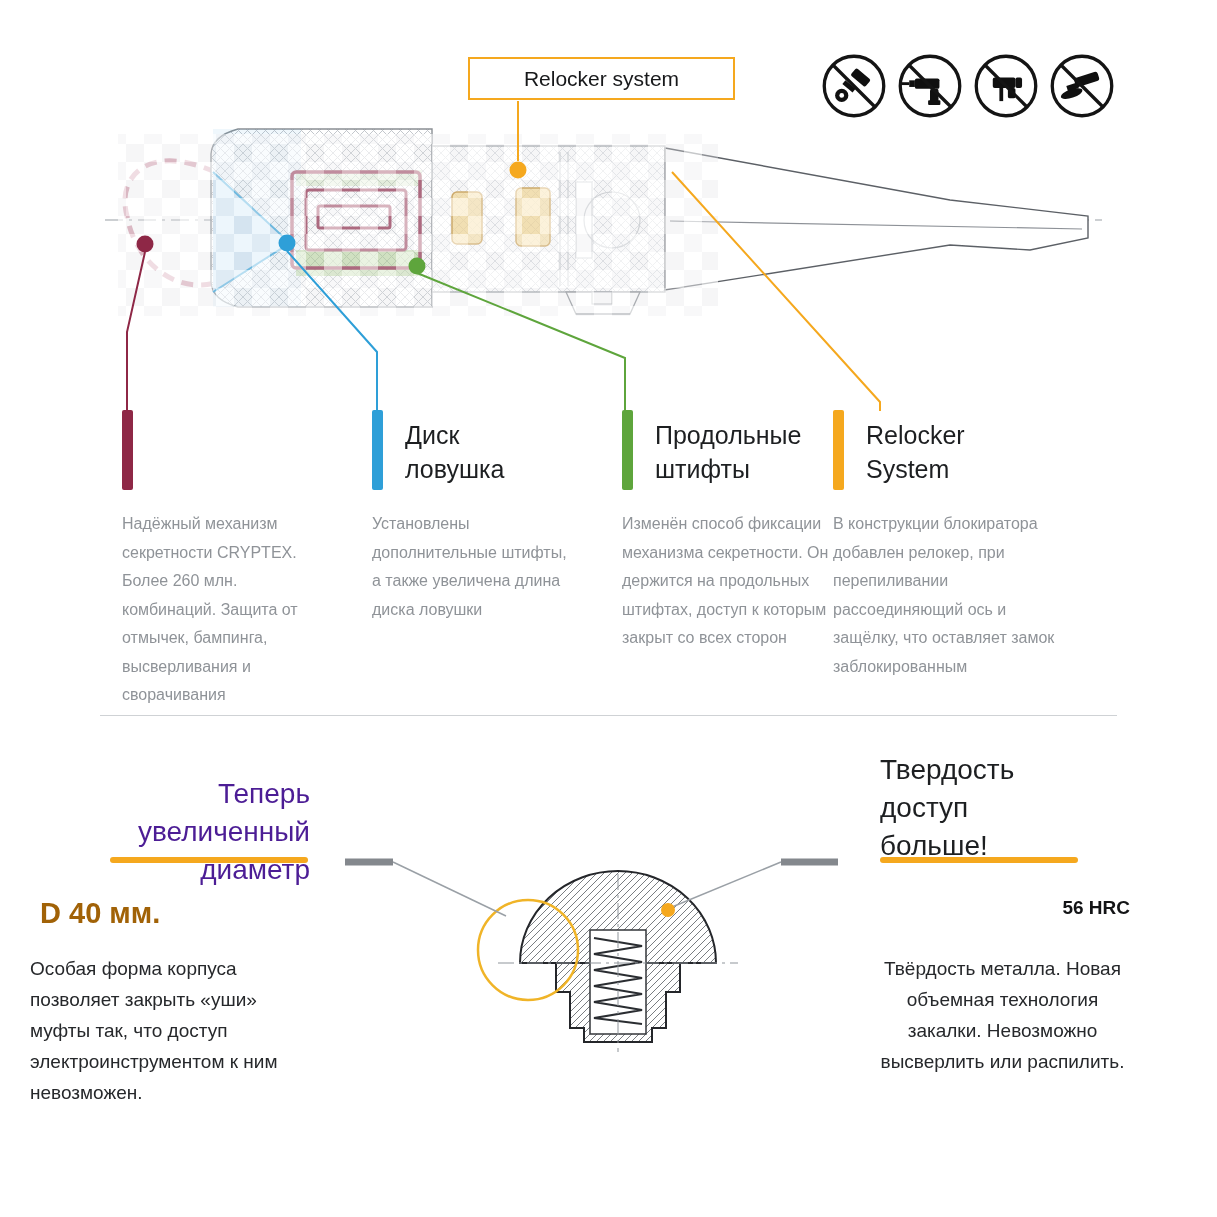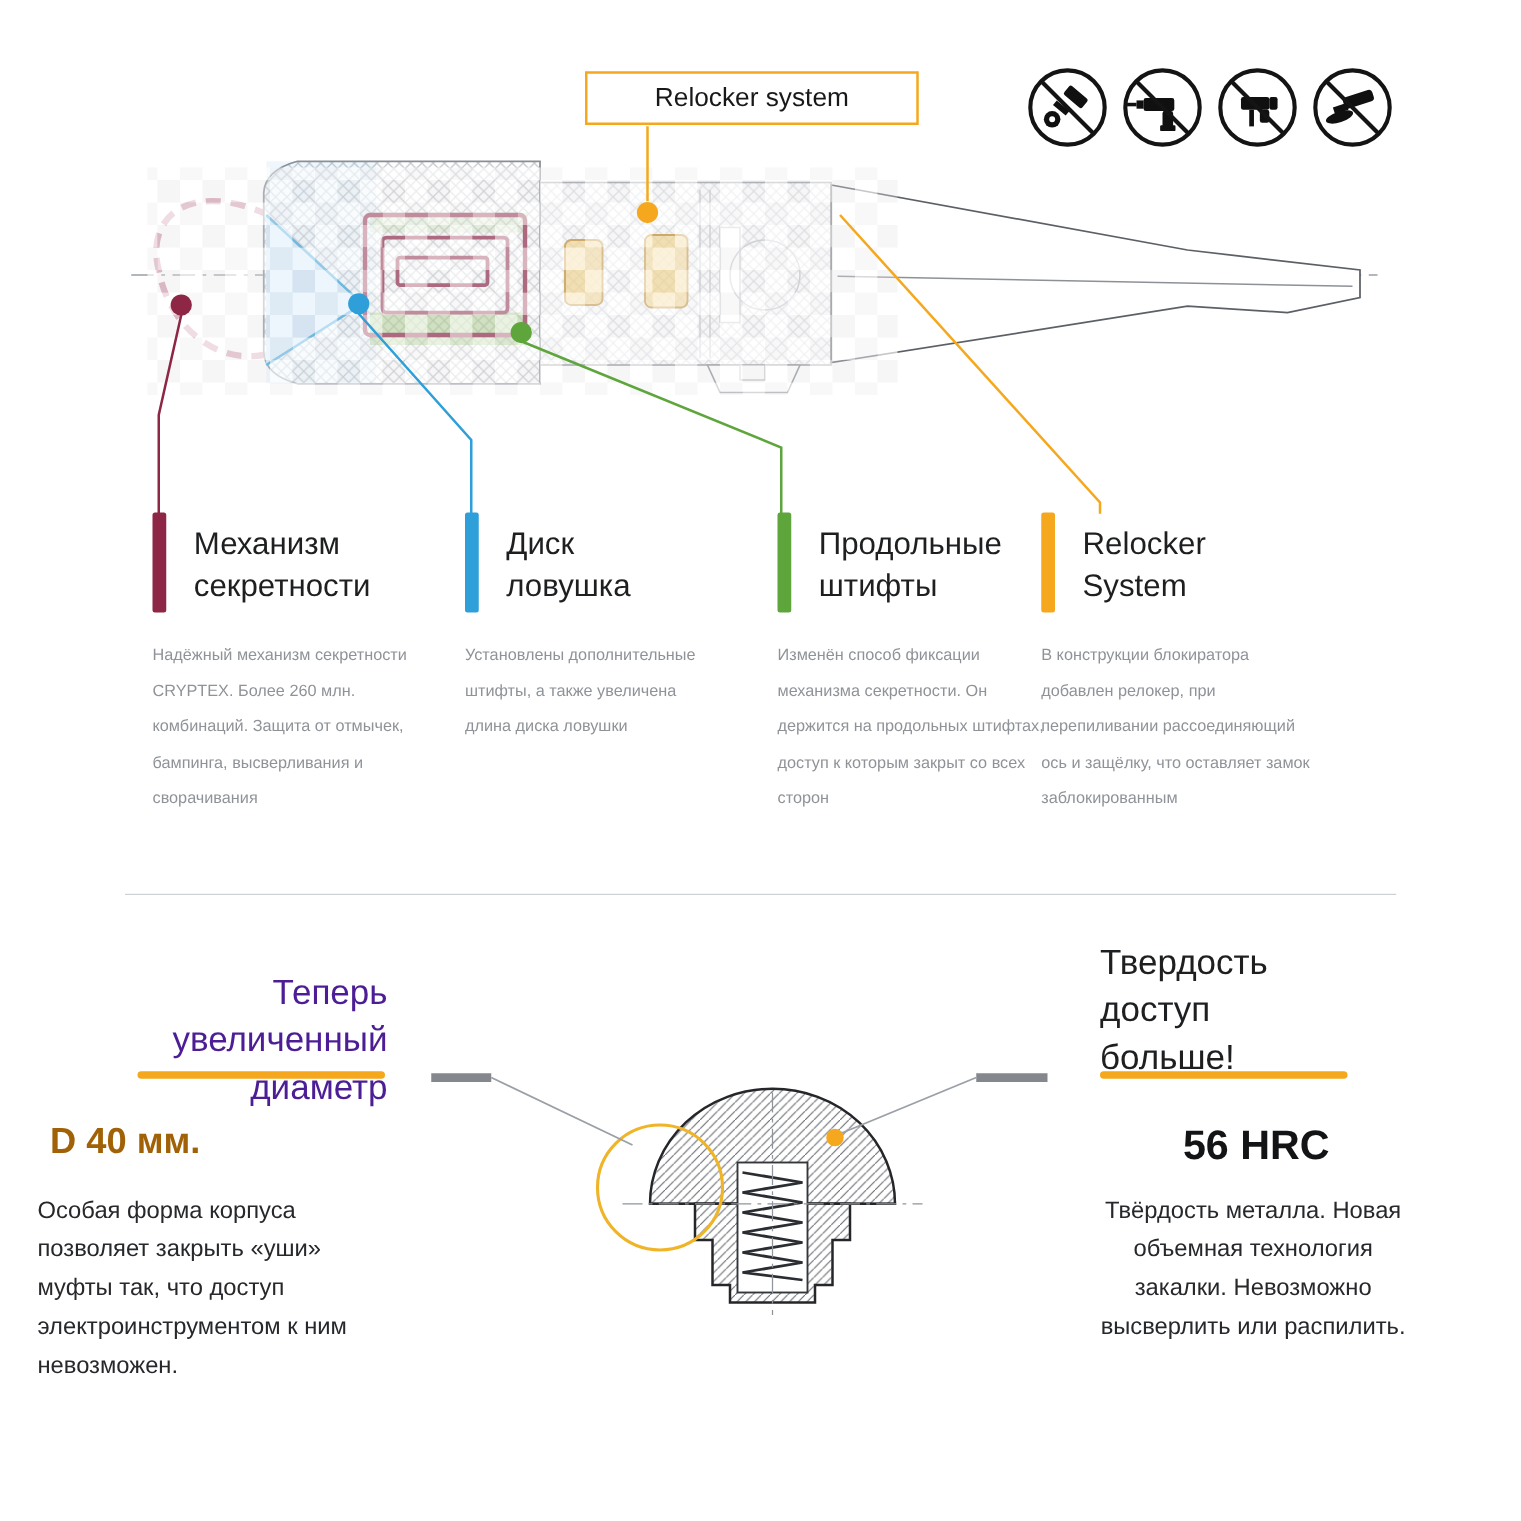--- a/index.html
+++ b/index.html
@@ -25,35 +25,35 @@
   .part-svg { position:absolute; left:330px; top:840px; }
 
   
   .callout-col { position:absolute; top:410px; }
   .callout-head { display:flex; align-items:flex-start; }
   .callout-bar { width:11px; height:80px; border-radius:2px; flex:none; }
   .callout-title {
     margin-left:22px; padding-top:8px; font-size:25px; line-height:34px;
     font-weight:400; color:#1d1f21; white-space:pre-line;
   }
-  .callout-body { margin-top:20px; font-size:13px; line-height:28.5px; color:#8f9398; }
+  .callout-body { margin-top:20px; font-size:16px; line-height:28.5px; color:#8f9398; }
 
   .divider { position:absolute; left:100px; top:715px; width:1017px; height:1px; background:#cfd2d5; }
 
   
   .bl-heading { position:absolute; left:40px; top:751px; width:270px; text-align:right;
     font-size:28px; line-height:38px; white-space:pre-line; color:#4c1d95;margin-top:24px; }
   .br-heading { position:absolute; left:880px; top:751px; width:250px; text-align:left;
     font-size:28px; line-height:38px; white-space:pre-line; color:#1d1f21; }
   .accent-bar { position:absolute; top:857px; width:198px; height:6px; border-radius:3px; }
   .bar-left { left:110px; } .bar-right { left:880px; }
   .bl-value { position:absolute; left:40px; top:897px; width:270px; 
     font-size:29px; font-weight:bold; color:#a16207; }
-  .br-value { position:absolute; left:880px; top:897px; width:250px; text-align:center;
-    font-size:33px; font-weight:bold; color:#131416; }
+  .br-value { position:absolute; left:880px; top:897px; width:250px; text-align:right;
+    font-size:19px; font-weight:bold; color:#131416; }
   .bl-body { position:absolute; left:30px; top:953px; width:280px; text-align:left;
     font-size:19px; line-height:31px; color:#26282b; }
   .br-body { position:absolute; left:880px; top:953px; width:245px; text-align:center;
     font-size:19px; line-height:31px; color:#26282b; }
 </style>
 </head>
 <body>
 
 <svg class="lock-svg" width="1217" height="430" viewBox="0 0 1217 430">
   <defs>
@@ -170,22 +170,20 @@
       </g>
       <circle cx="36" cy="36" r="31.5" fill="none" stroke="#141414" stroke-width="3.5"></circle>
       <line x1="14" y1="14" x2="58" y2="58" stroke="#141414" stroke-width="3.5"></line>
     </svg>
   </div>
 </div>
 
 <div class="callout-col" style="left:122px; width:205px">
   <div class="callout-head">
     <div class="callout-bar" style="background: rgb(142, 39, 70);"></div>
-    <div class="callout-title">Механизм
-секретности</div>
   </div>
   <p class="callout-body">Надёжный механизм секретности CRYPTEX. Более 260 млн. комбинаций. Защита от отмычек, бампинга, высверливания и сворачивания</p>
 </div>
 
 <div class="callout-col" style="left:372px; width:200px">
   <div class="callout-head">
     <div class="callout-bar" style="background: rgb(46, 159, 216);"></div>
     <div class="callout-title">Диск
 ловушка</div>
   </div>

